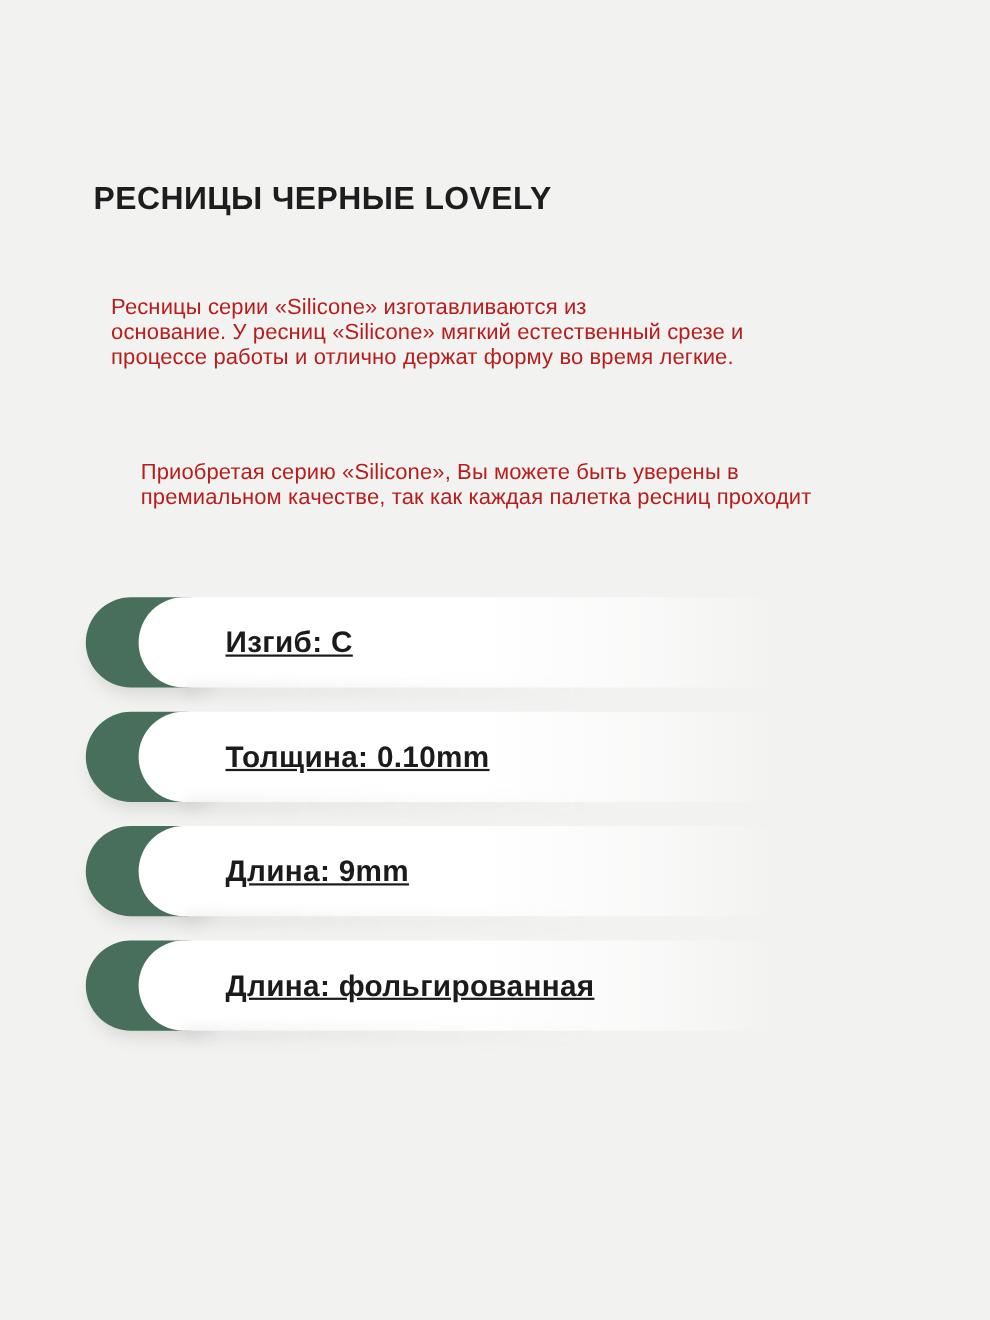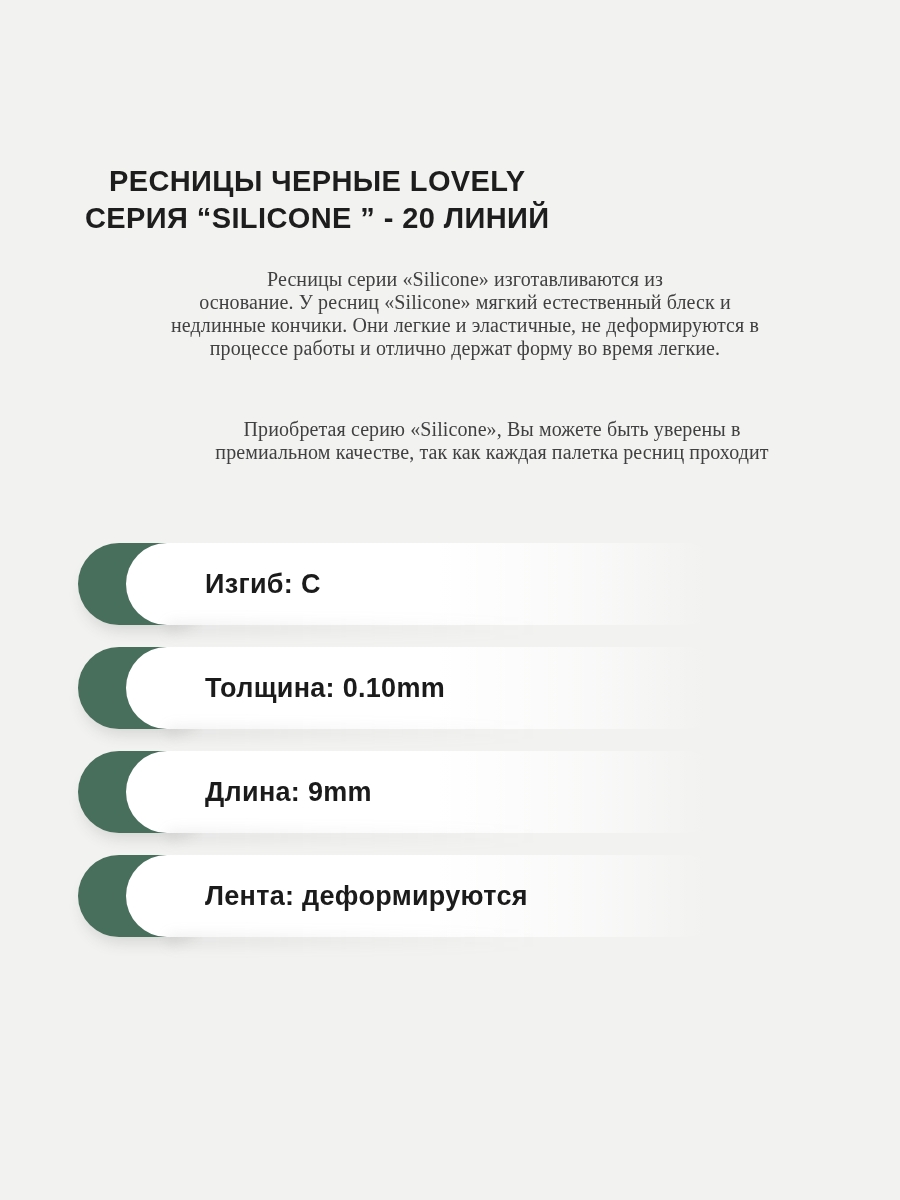--- a/index.html
+++ b/index.html
@@ -12,45 +12,43 @@
     background: #f2f2f1;
     font-family: "Liberation Sans", sans-serif;
     color: #1d1d1d;
     overflow: hidden;
   }
   .canvas {
     position: relative;
     width: 900px;
     height: 968px;
     background: #f2f2f1;
-    text-align: center;
   }
   .title {
     position: absolute;
     left: 85px;
     top: 163px;
     margin: 0;
     font-size: 29px;
     line-height: 37px;
     font-weight: 700;
     letter-spacing: 0.4px;
     color: #1d1d1d;
     text-transform: uppercase;
   }
   .title span { display: block; }
   .para {
     position: absolute;
-    left: 85px;
+    left: 101px;
     width: 760px;
     font-size: 20px;
     line-height: 23px;
     font-weight: 400;
-    color: #404040;
+    color: #b91c1c;
     letter-spacing: 0.1px;
-    font-family: Liberation Serif, serif;
   }
   .para-1 { top: 268px; }
   .para-2 { top: 418px; margin-left: 27px; }
   .spec-list {
     position: absolute;
     left: 78px;
     top: 543px;
     width: 660px;
   }
   .spec-row {
@@ -97,36 +95,35 @@
     border-radius: 10px;
     pointer-events: none;
   }
   .spec-label {
     padding-left: 79px;
     font-size: 27px;
     font-weight: 700;
     letter-spacing: 0.3px;
     color: #1b1b1b;
     white-space: nowrap;
+    text-decoration: underline;
   }
 </style>
 </head>
 <body>
 
 <div class="canvas">
 
   <h1 class="title">
     <span>РЕСНИЦЫ ЧЕРНЫЕ LOVELY</span>
-    <span>СЕРИЯ “SILICONE ” - 20 ЛИНИЙ</span>
   </h1>
 
   <div class="para para-1">
     <div>Ресницы серии «Silicone» изготавливаются из</div>
-    <div>основание. У ресниц «Silicone» мягкий естественный блеск и</div>
-    <div>недлинные кончики. Они легкие и эластичные, не деформируются в</div>
+    <div>основание. У ресниц «Silicone» мягкий естественный срезе и</div>
     <div>процессе работы и отлично держат форму во время легкие.</div>
   </div>
 
   <div class="para para-2">
     <div>Приобретая серию «Silicone», Вы можете быть уверены в</div>
     <div>премиальном качестве, так как каждая палетка ресниц проходит</div>
   </div>
 
   <div class="spec-list">
 
@@ -148,18 +145,18 @@
       <div class="pill-green"></div>
       <div class="pill-white">
         <span class="spec-label">Длина: 9mm</span>
       </div>
     </div>
 
 
     <div class="spec-row">
       <div class="pill-green"></div>
       <div class="pill-white">
-        <span class="spec-label">Лента: деформируются</span>
+        <span class="spec-label">Длина: фольгированная</span>
       </div>
     </div>
 
   </div>
 </div>
 
 </body></html>

